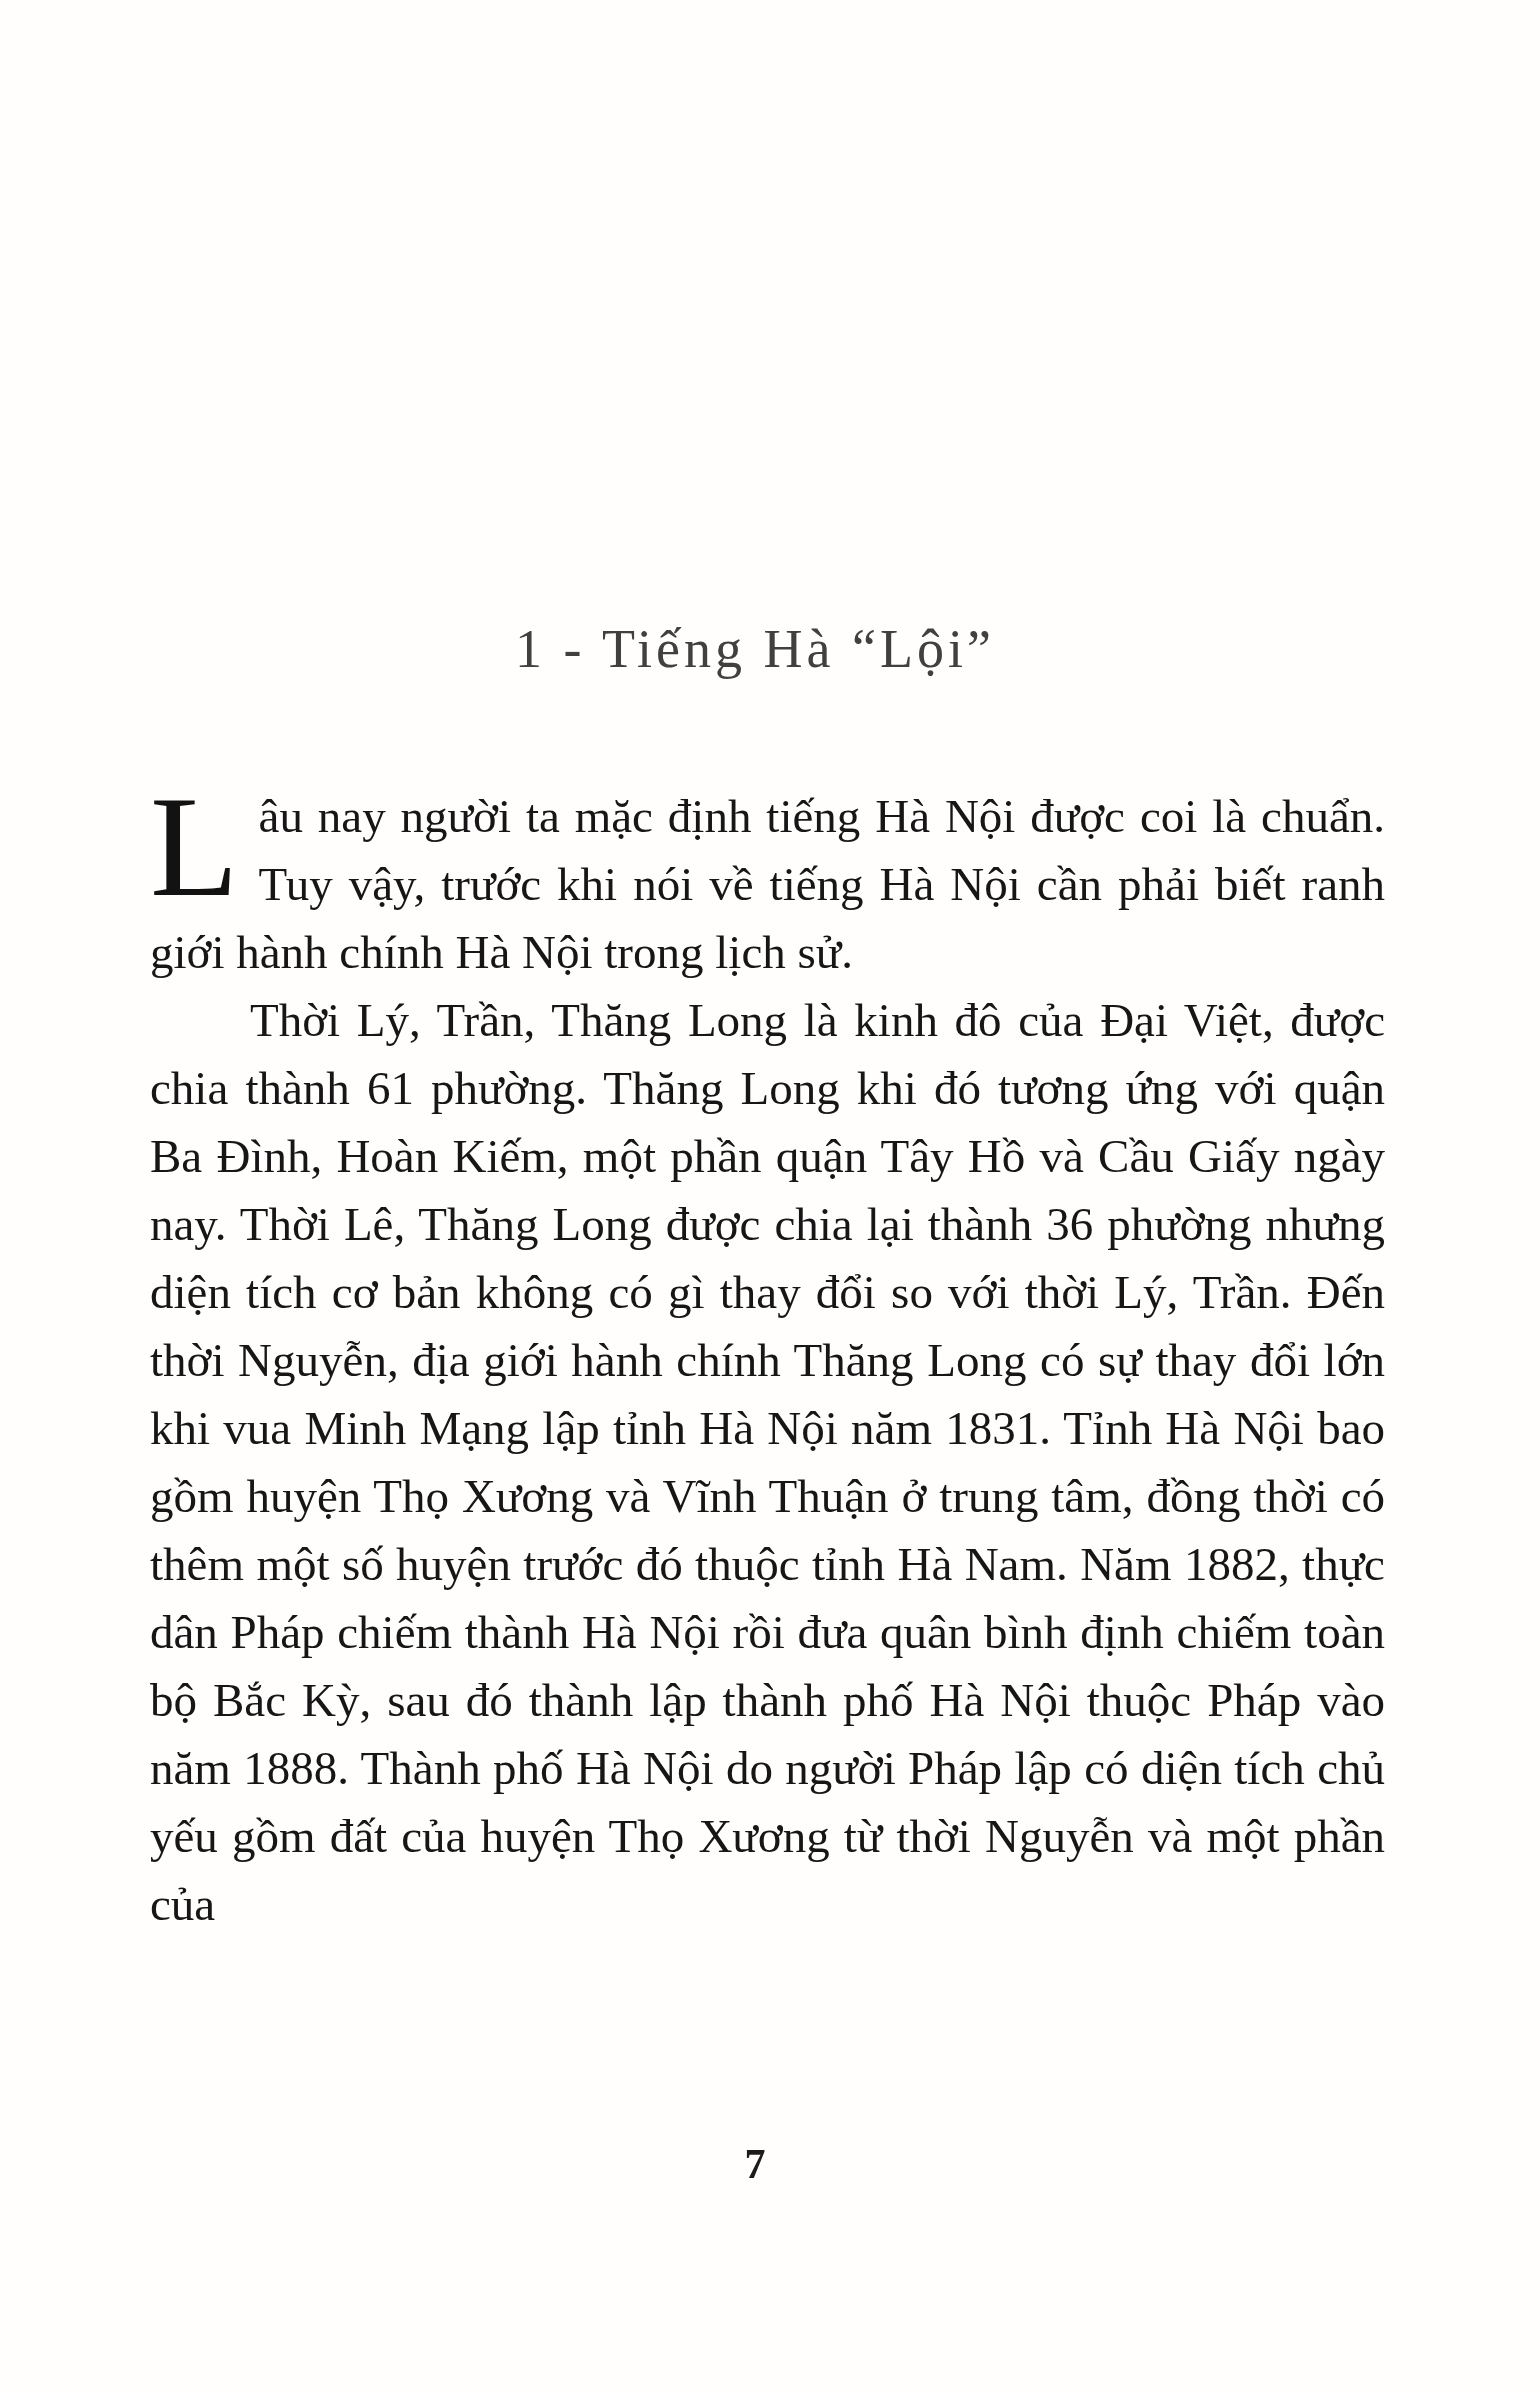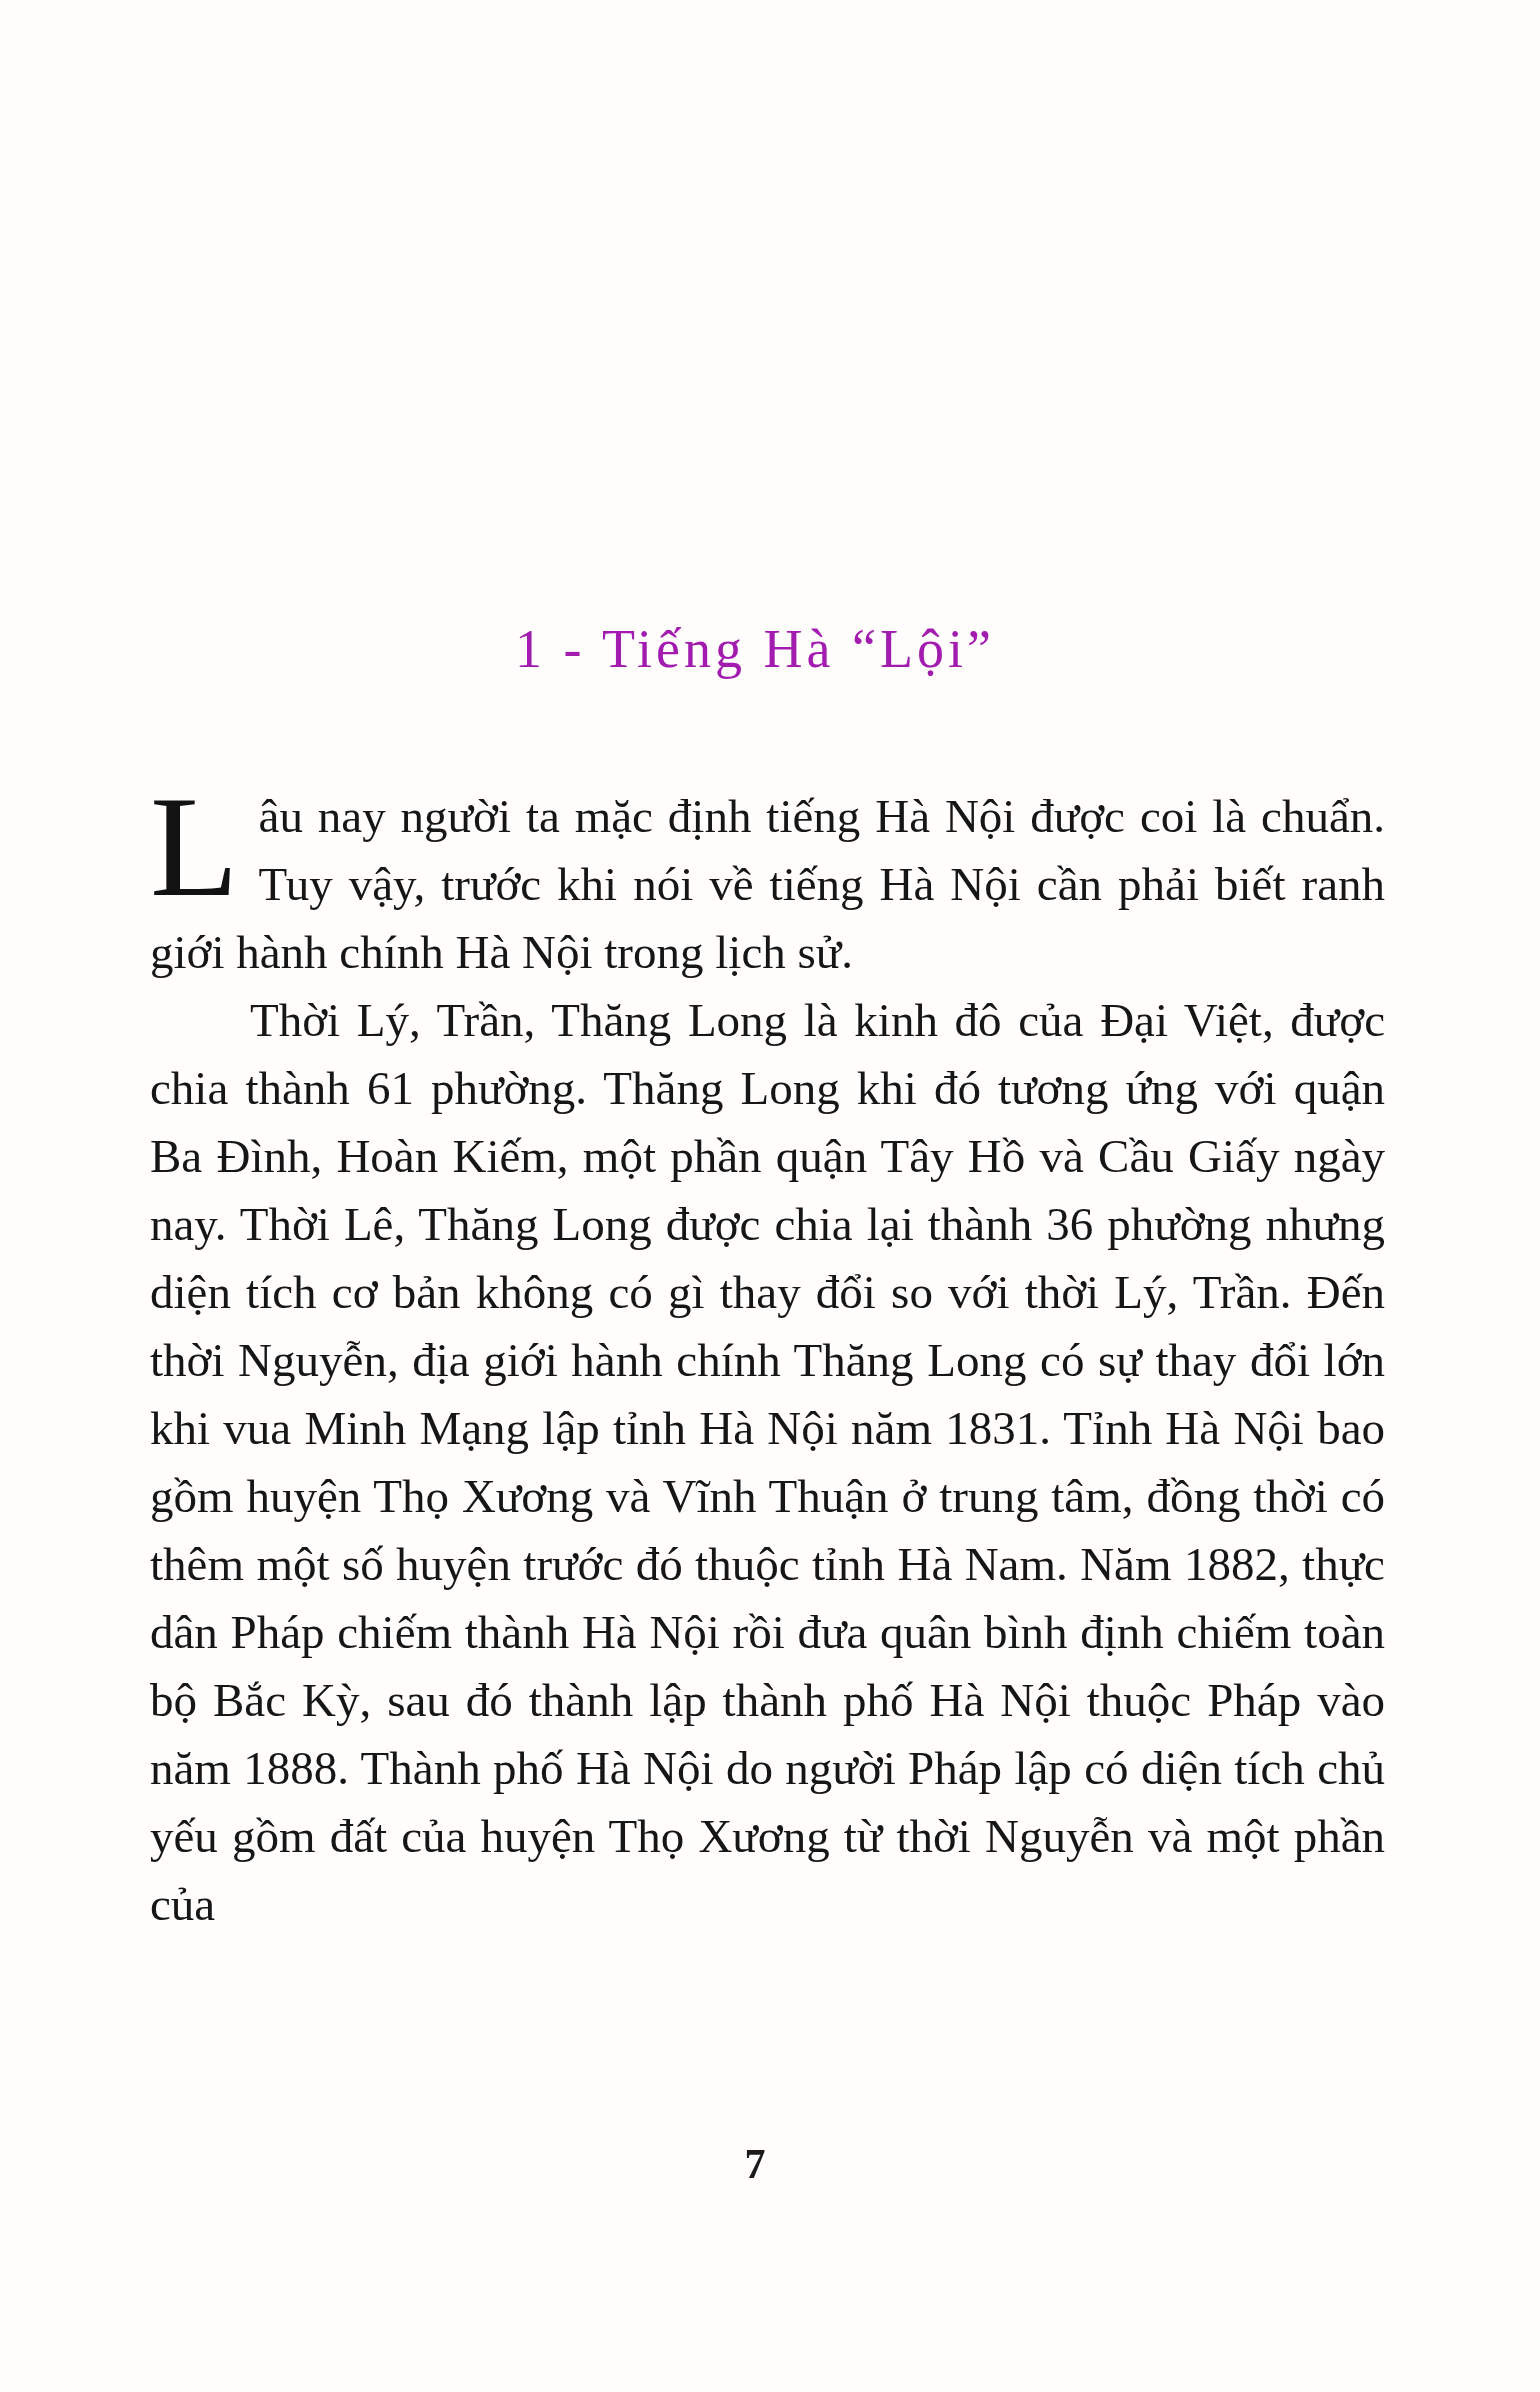--- a/index.html
+++ b/index.html
@@ -24,21 +24,21 @@
 
   .chapter-title {
     position: absolute;
     top: 618px;
     left: 110px;
     width: 1290px;
     text-align: center;
     font-size: 54px;
     letter-spacing: 4px;
     font-weight: 400;
-    color: #a21caf;
+    color: #404040;
     white-space: nowrap;
   }
 
   .text-block {
     position: absolute;
     top: 782px;
     left: 150px;
     width: 1235px;
     font-size: 47px;
     line-height: 68px;

